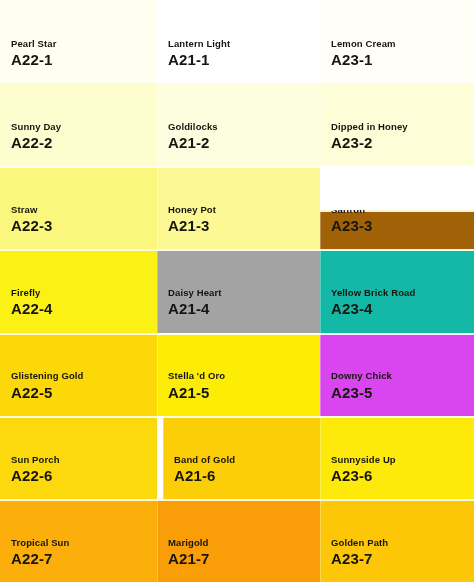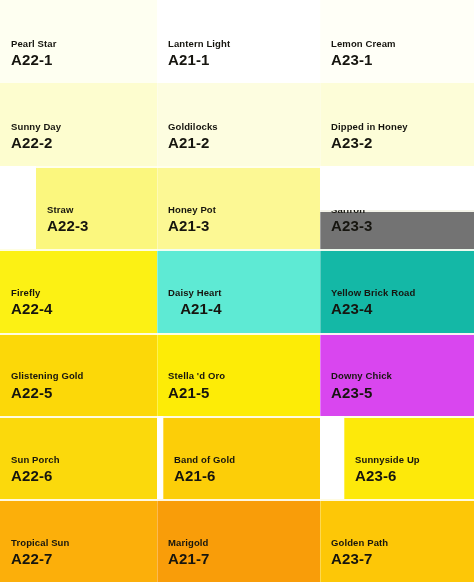--- a/index.html
+++ b/index.html
@@ -112,45 +112,45 @@
           <span class="swatch-name">Goldilocks</span>
           <span class="swatch-code">A21-2</span>
         </div>
       </div>
       <div class="swatch sep-col" style="background: rgb(253, 253, 216);">
         <div class="swatch-label">
           <span class="swatch-name">Dipped in Honey</span>
           <span class="swatch-code">A23-2</span>
         </div>
       </div>
-      <div class="swatch sep-top" style="background: rgb(251, 247, 126); margin-left: 36px;">
+      <div class="swatch sep-top" style="background: rgb(251, 247, 126);">
         <div class="swatch-label">
           <span class="swatch-name">Straw</span>
           <span class="swatch-code">A22-3</span>
         </div>
       </div>
       <div class="swatch sep-top sep-col" style="background: rgb(252, 248, 148);">
         <div class="swatch-label">
           <span class="swatch-name">Honey Pot</span>
           <span class="swatch-code">A21-3</span>
         </div>
       </div>
-      <div class="swatch sep-top sep-col" style="background: #737373; margin-top: 44px;">
+      <div class="swatch sep-top sep-col" style="background: #a16207; margin-top: 44px;">
         <div class="swatch-label">
           <span class="swatch-name">Saffron</span>
           <span class="swatch-code">A23-3</span>
         </div>
       </div>
       <div class="swatch sep-top" style="background: rgb(252, 241, 20); padding-left: 6px;">
         <div class="swatch-label">
           <span class="swatch-name">Firefly</span>
           <span class="swatch-code">A22-4</span>
         </div>
       </div>
-      <div class="swatch sep-top sep-col" style="background: #5eead4; text-align: right;">
+      <div class="swatch sep-top sep-col" style="background: #a3a3a3;">
         <div class="swatch-label">
           <span class="swatch-name">Daisy Heart</span>
           <span class="swatch-code">A21-4</span>
         </div>
       </div>
       <div class="swatch sep-top sep-col" style="background: #14b8a6; padding-left: 44px;">
         <div class="swatch-label">
           <span class="swatch-name">Yellow Brick Road</span>
           <span class="swatch-code">A23-4</span>
         </div>
@@ -178,21 +178,21 @@
           <span class="swatch-name">Sun Porch</span>
           <span class="swatch-code">A22-6</span>
         </div>
       </div>
       <div class="swatch sep-top sep-col" style="background: rgb(252, 206, 8); margin-left: 6px;">
         <div class="swatch-label">
           <span class="swatch-name">Band of Gold</span>
           <span class="swatch-code">A21-6</span>
         </div>
       </div>
-      <div class="swatch sep-top sep-col" style="background: rgb(253, 233, 10); margin-left: 24px;">
+      <div class="swatch sep-top sep-col" style="background: rgb(253, 233, 10);">
         <div class="swatch-label">
           <span class="swatch-name">Sunnyside Up</span>
           <span class="swatch-code">A23-6</span>
         </div>
       </div>
       <div class="swatch sep-top" style="background: rgb(252, 175, 10);">
         <div class="swatch-label">
           <span class="swatch-name">Tropical Sun</span>
           <span class="swatch-code">A22-7</span>
         </div>

